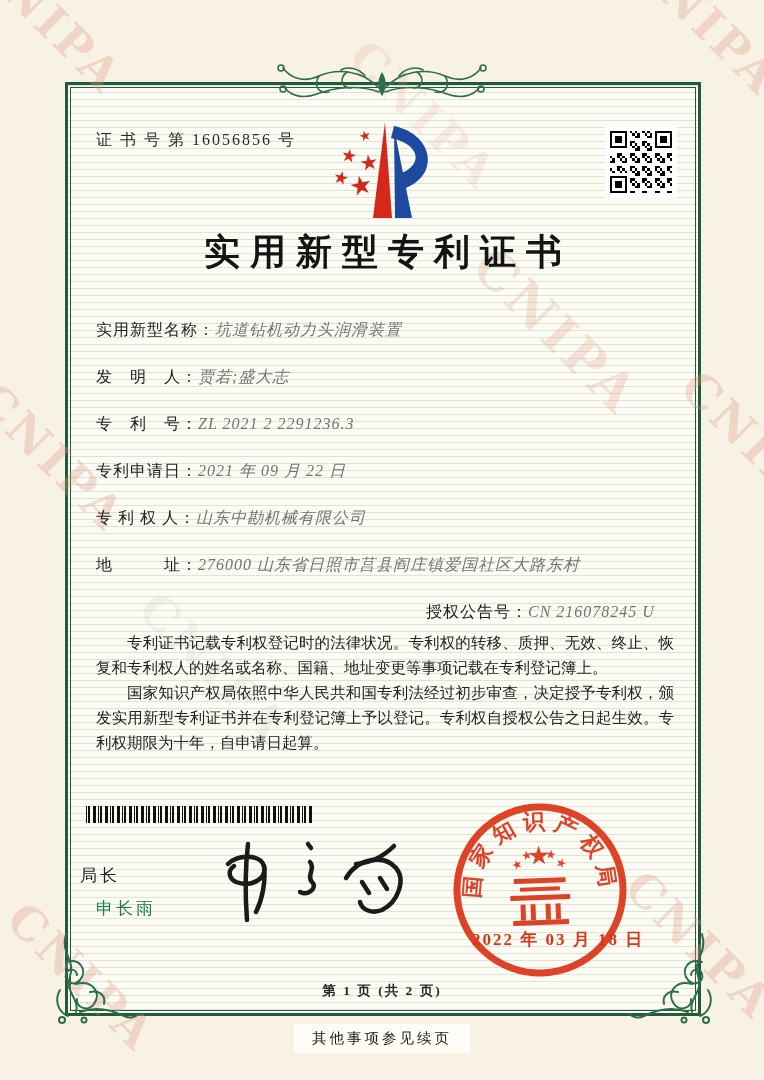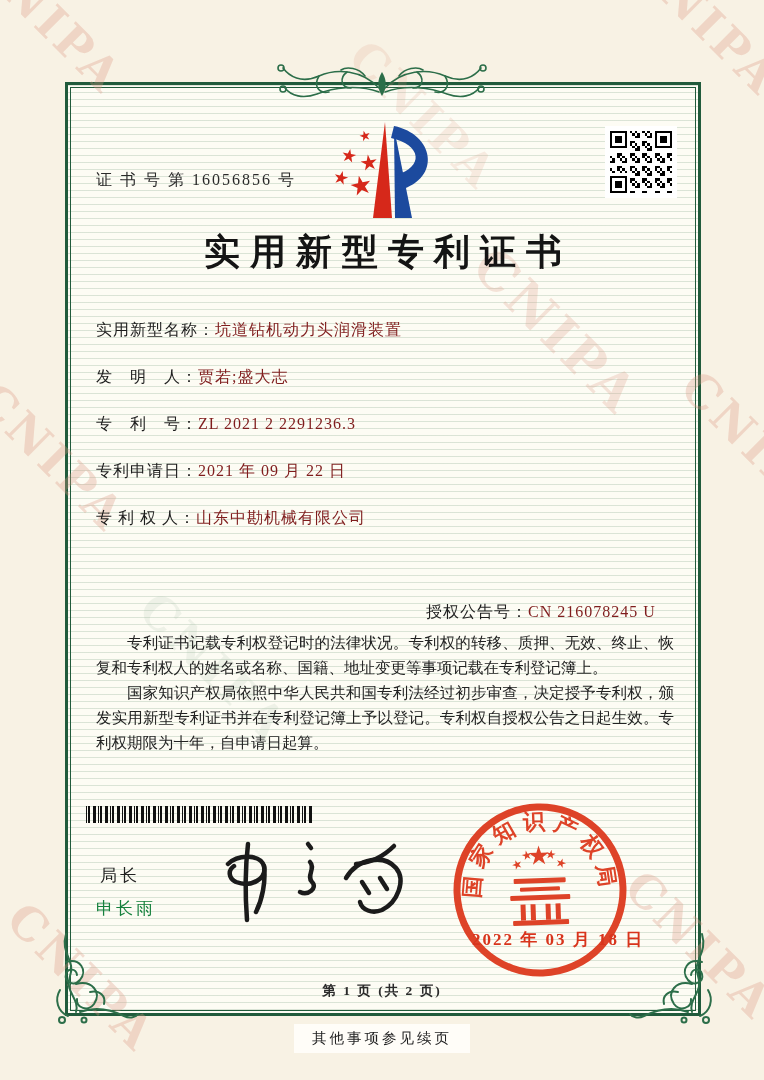--- a/index.html
+++ b/index.html
@@ -39,43 +39,43 @@
   .cert::after{
     content:"";position:absolute;inset:2px;border:1px solid #215b3c;pointer-events:none;
   }
   .ornament{position:absolute;z-index:4;pointer-events:none;}
   .orn-top{left:50%;top:58px;transform:translateX(-50%);}
   .orn-bl{left:50px;top:932px;}
   .orn-br{left:628px;top:932px;transform:scaleX(-1);}
   
   .content{position:absolute;inset:0;z-index:5;}
   .cert-no{
-    position:absolute;left:96px;top:130px;font-size:16px;letter-spacing:2px;color:#2a2a2a;margin-top:40px;
+    position:absolute;left:96px;top:130px;font-size:16px;letter-spacing:2px;color:#2a2a2a;
   }
   .logo{position:absolute;left:328px;top:116px;}
   .qr-box{position:absolute;left:605px;top:126px;background:#ffffff;padding:5px;line-height:0;}
   .title{
     position:absolute;left:0;right:0;top:228px;text-align:center;
     font-size:36px;font-weight:bold;letter-spacing:10px;color:#141414;margin-left:12px;
   }
   .fields{position:absolute;left:96px;top:320px;width:580px;}
   .frow{height:47px;font-size:16px;letter-spacing:1px;white-space:nowrap;}
   .flabel{color:#1d1d1d;}
-  .fvalue{color:#7f1d1d;}
+  .fvalue{color:#737373;font-style:italic;}
   .grant-row{position:absolute;left:96px;top:602px;width:580px;font-size:16px;letter-spacing:1px;white-space:nowrap;}
   .grant-no{position:absolute;left:330px;top:0;}
   .paras{
     position:absolute;left:96px;top:630px;width:578px;
     font-size:15.5px;line-height:25px;color:#222;text-align:justify;
   }
   .paras p{margin:0;text-indent:2em;}
   
   .barcode{position:absolute;left:86px;top:806px;width:228px;height:17px;font-size:0;line-height:0;}
   .barcode i{display:inline-block;height:17px;background:#111;vertical-align:top;}
-  .signer-title{position:absolute;left:100px;top:864px;font-size:17px;font-family:Liberation Mono, monospace;letter-spacing:3px;color:#222;}
+  .signer-title{position:absolute;left:80px;top:864px;font-size:17px;font-family:Liberation Mono, monospace;letter-spacing:3px;color:#222;}
   .signer-name{position:absolute;left:96px;top:897px;font-size:17px;font-family:"Liberation Sans","DejaVu Sans",sans-serif;letter-spacing:3px;color:#15803d;}
   .signature{position:absolute;left:212px;top:830px;}
   .seal{position:absolute;left:450px;top:800px;transform:rotate(-2deg);opacity:.95;}
   .seal-date{
     position:absolute;left:472px;top:928px;z-index:6;
     font-size:17px;font-weight:bold;color:#d8341c;letter-spacing:2px;white-space:nowrap;
   }
   .page-indicator{
     position:absolute;left:0;right:0;top:982px;text-align:center;
     font-size:13.5px;letter-spacing:2px;color:#2a2a2a;font-weight:bold;
@@ -336,20 +336,23 @@
       </div>
       <div class="frow">
         <span class="flabel">专　利　号：</span><span class="fvalue">ZL 2021 2 2291236.3</span>
       </div>
       <div class="frow">
         <span class="flabel">专利申请日：</span><span class="fvalue">2021 年 09 月 22 日</span>
       </div>
       <div class="frow">
         <span class="flabel">专 利 权 人：</span><span class="fvalue">山东中勘机械有限公司</span>
       </div>
+      <div class="frow">
+        <span class="flabel">地　　　址：</span><span class="fvalue">276000 山东省日照市莒县阎庄镇爱国社区大路东村</span>
+      </div>
     </div>
 
     <div class="grant-row">
       <span class="grant-no"><span class="flabel">授权公告号：</span><span class="fvalue">CN 216078245 U</span></span>
     </div>
 
     <div class="paras">
       <p>专利证书记载专利权登记时的法律状况。专利权的转移、质押、无效、终止、恢复和专利权人的姓名或名称、国籍、地址变更等事项记载在专利登记簿上。</p>
       <p>国家知识产权局依照中华人民共和国专利法经过初步审查，决定授予专利权，颁发实用新型专利证书并在专利登记簿上予以登记。专利权自授权公告之日起生效。专利权期限为十年，自申请日起算。</p>
     </div>

